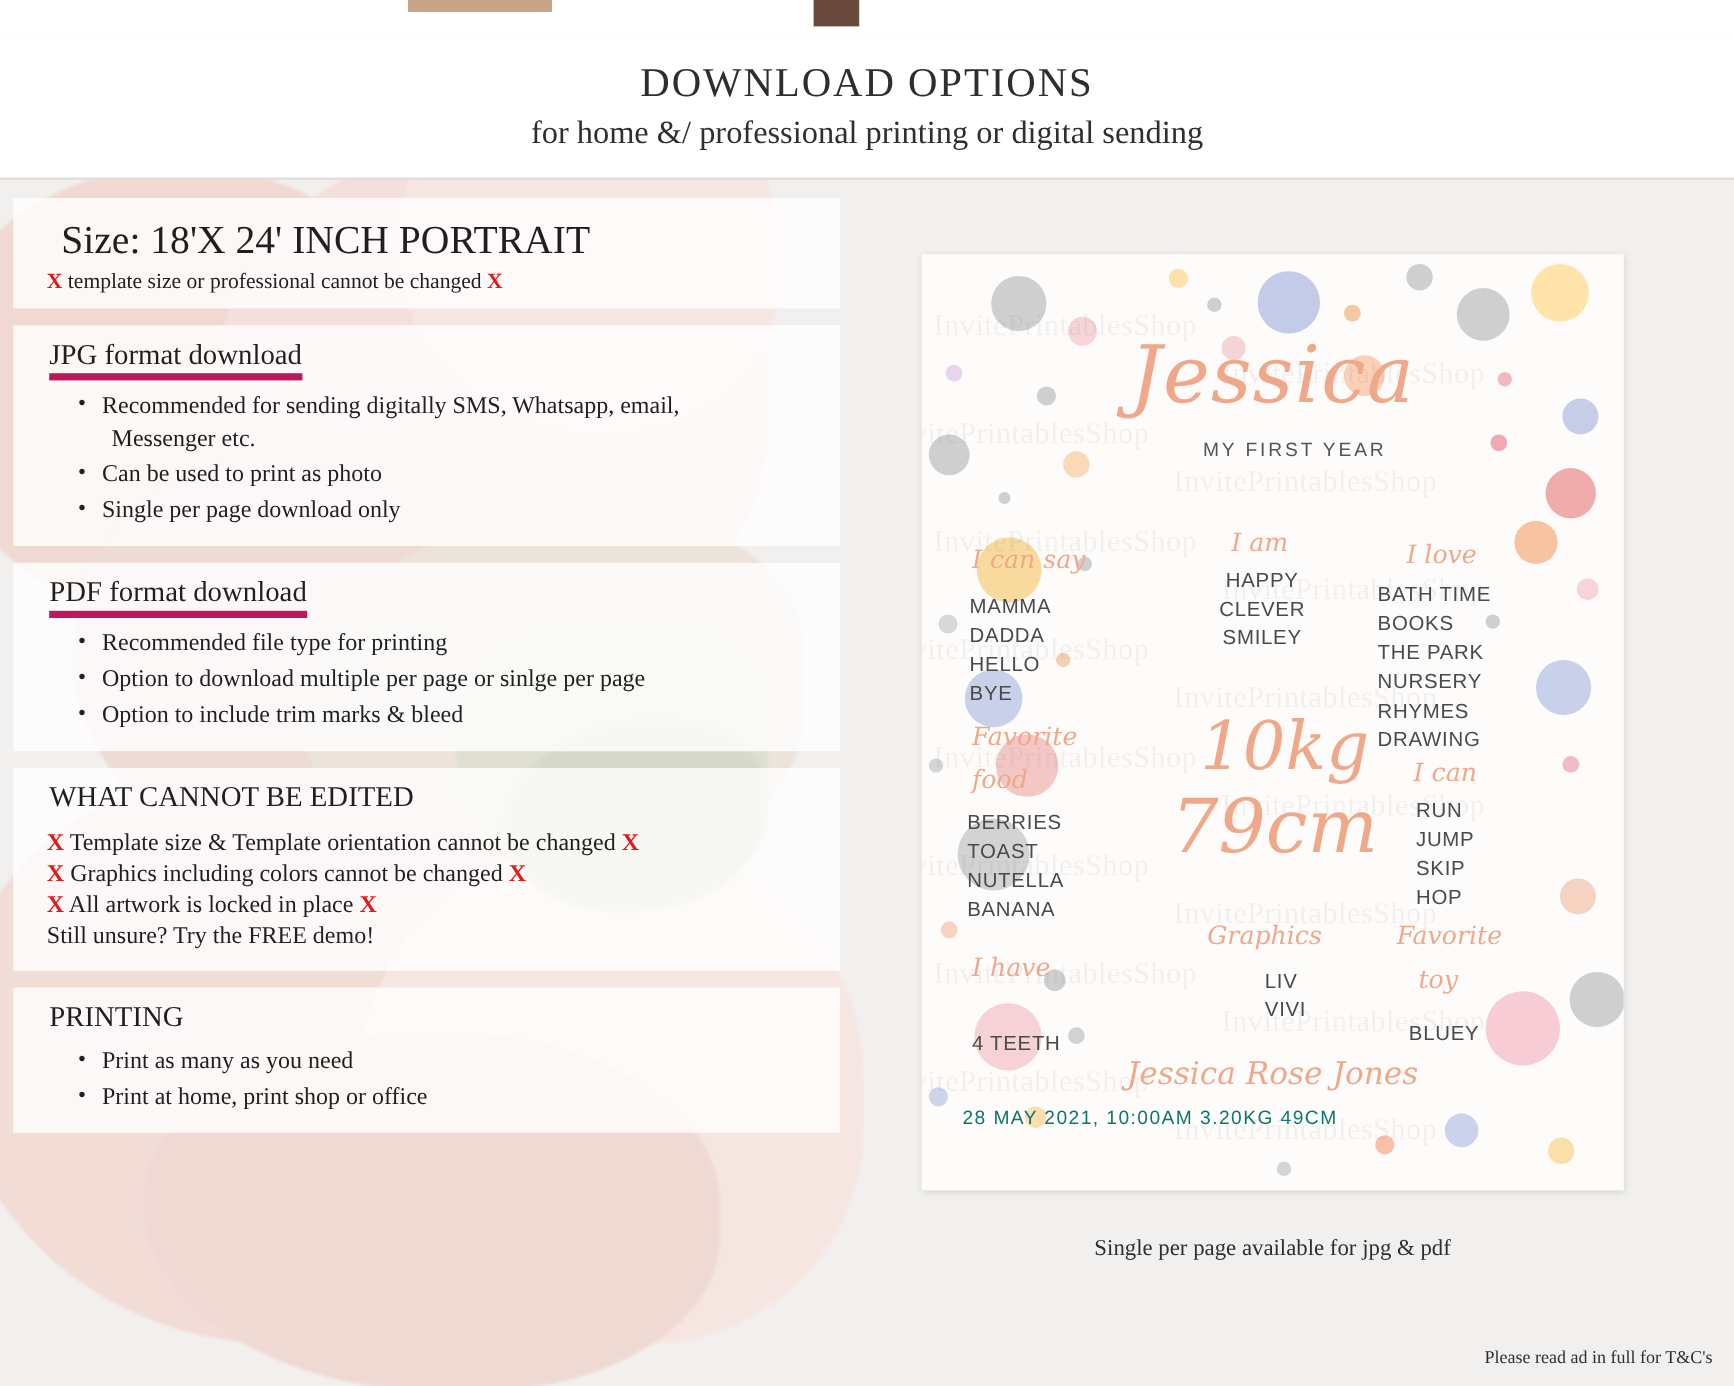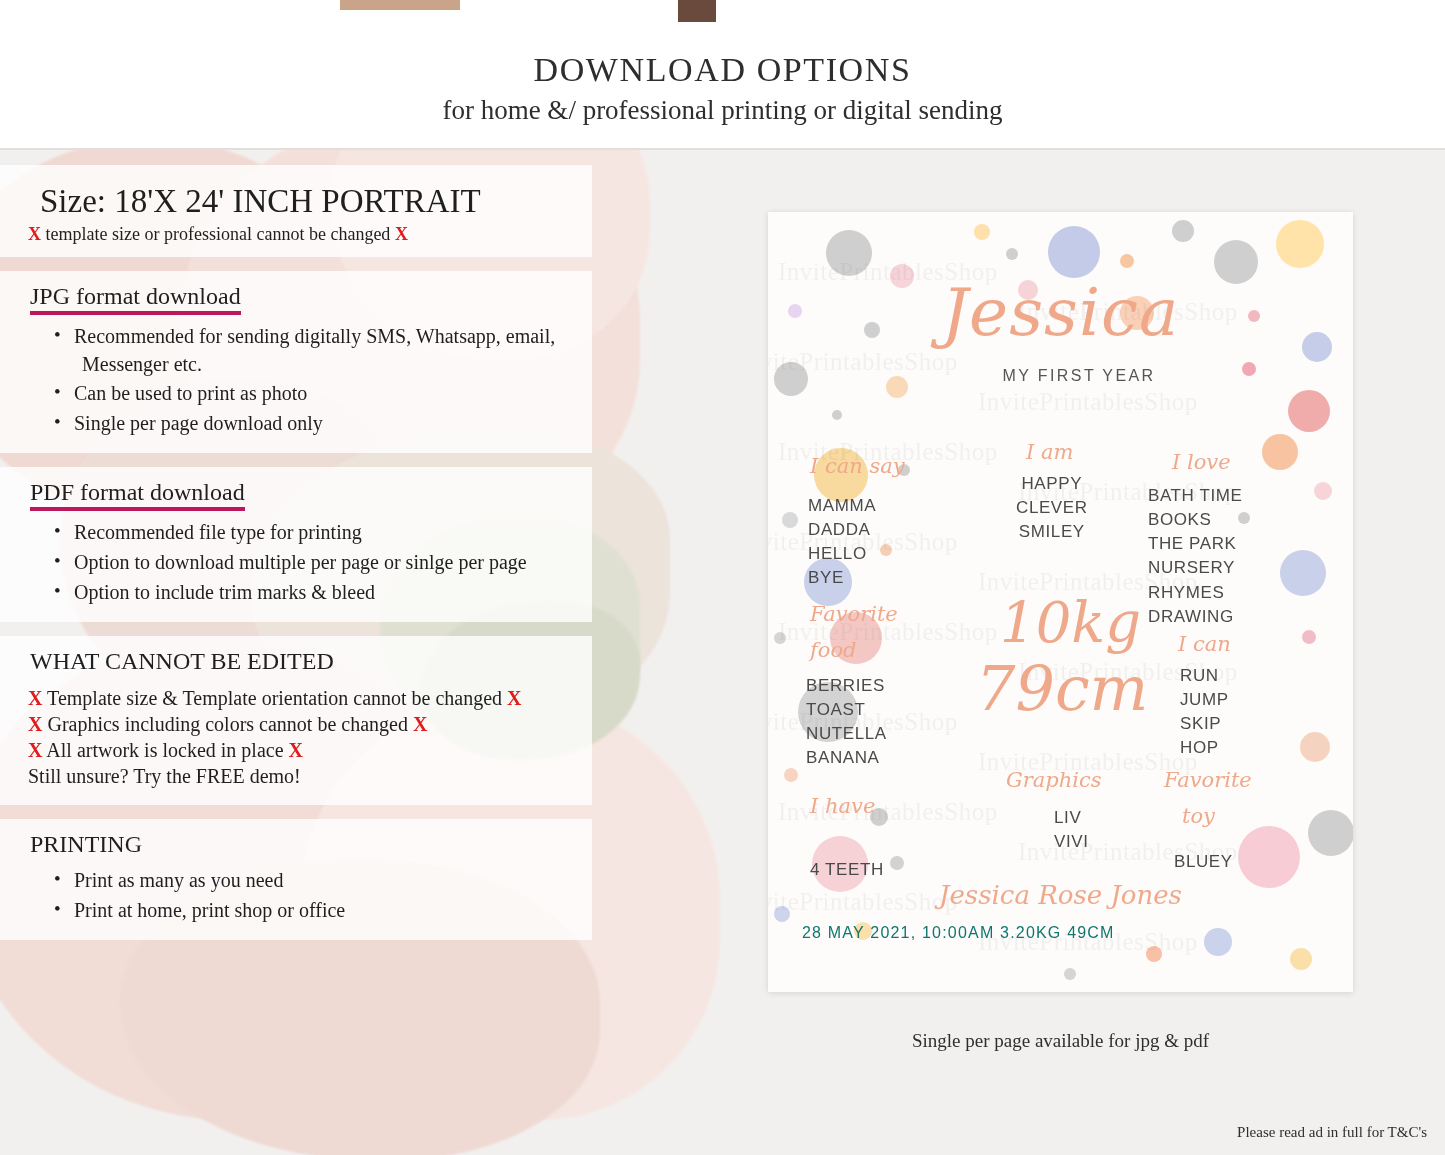--- a/index.html
+++ b/index.html
@@ -47,38 +47,38 @@
   .header h2 {
     margin:6px 0 0 0; font-size:27px; font-weight:400; color:#2e2e2e;
   }
   .header-rule {
     position:absolute; left:0; top:148px; width:1445px; height:2px;
     background:#e3dedb; z-index:3;
   }
 
   
   .left-col {
-    position:absolute; left:0; top:165px; width:592px; z-index:4;
+    position:absolute; left:0; top:165px; width:700px; z-index:4;padding-left:11px;
   }
   .panel {
     background: rgba(255,255,255,0.80);
     padding: 10px 24px 14px 24px;
     margin-bottom: 14px;
   }
   .panel.size-panel { padding-top:14px; padding-bottom:10px; }
   .size-title {
     font-size:33px; font-weight:400; color:#1f1f1f; margin:4px 0 2px 16px;
   }
   .size-sub {
     font-size:18px; color:#1f1f1f; margin:4px 0 2px 4px;
   }
   .xmark { color:#e01b1b; font-weight:700; }
   .sec-title {
     font-size:24px; color:#1f1f1f; display:inline-block;
-    border-bottom:4px solid #be185d; padding-bottom:1px; margin:2px 0 8px 6px;
+    border-bottom:6px solid #be185d; padding-bottom:1px; margin:2px 0 8px 6px;
   }
   .sec-title.plain { border-bottom:none; }
   ul.bullets { margin:0 0 2px 0; padding:0 0 0 30px; list-style:none; }
   ul.bullets li {
     font-size:20px; color:#1f1f1f; line-height:1.38; margin-bottom:2px;
     position:relative; padding-left:20px;
   }
   ul.bullets li:before {
     content:"\2022"; position:absolute; left:0; top:-1px; font-size:19px; color:#1f1f1f;
   }

